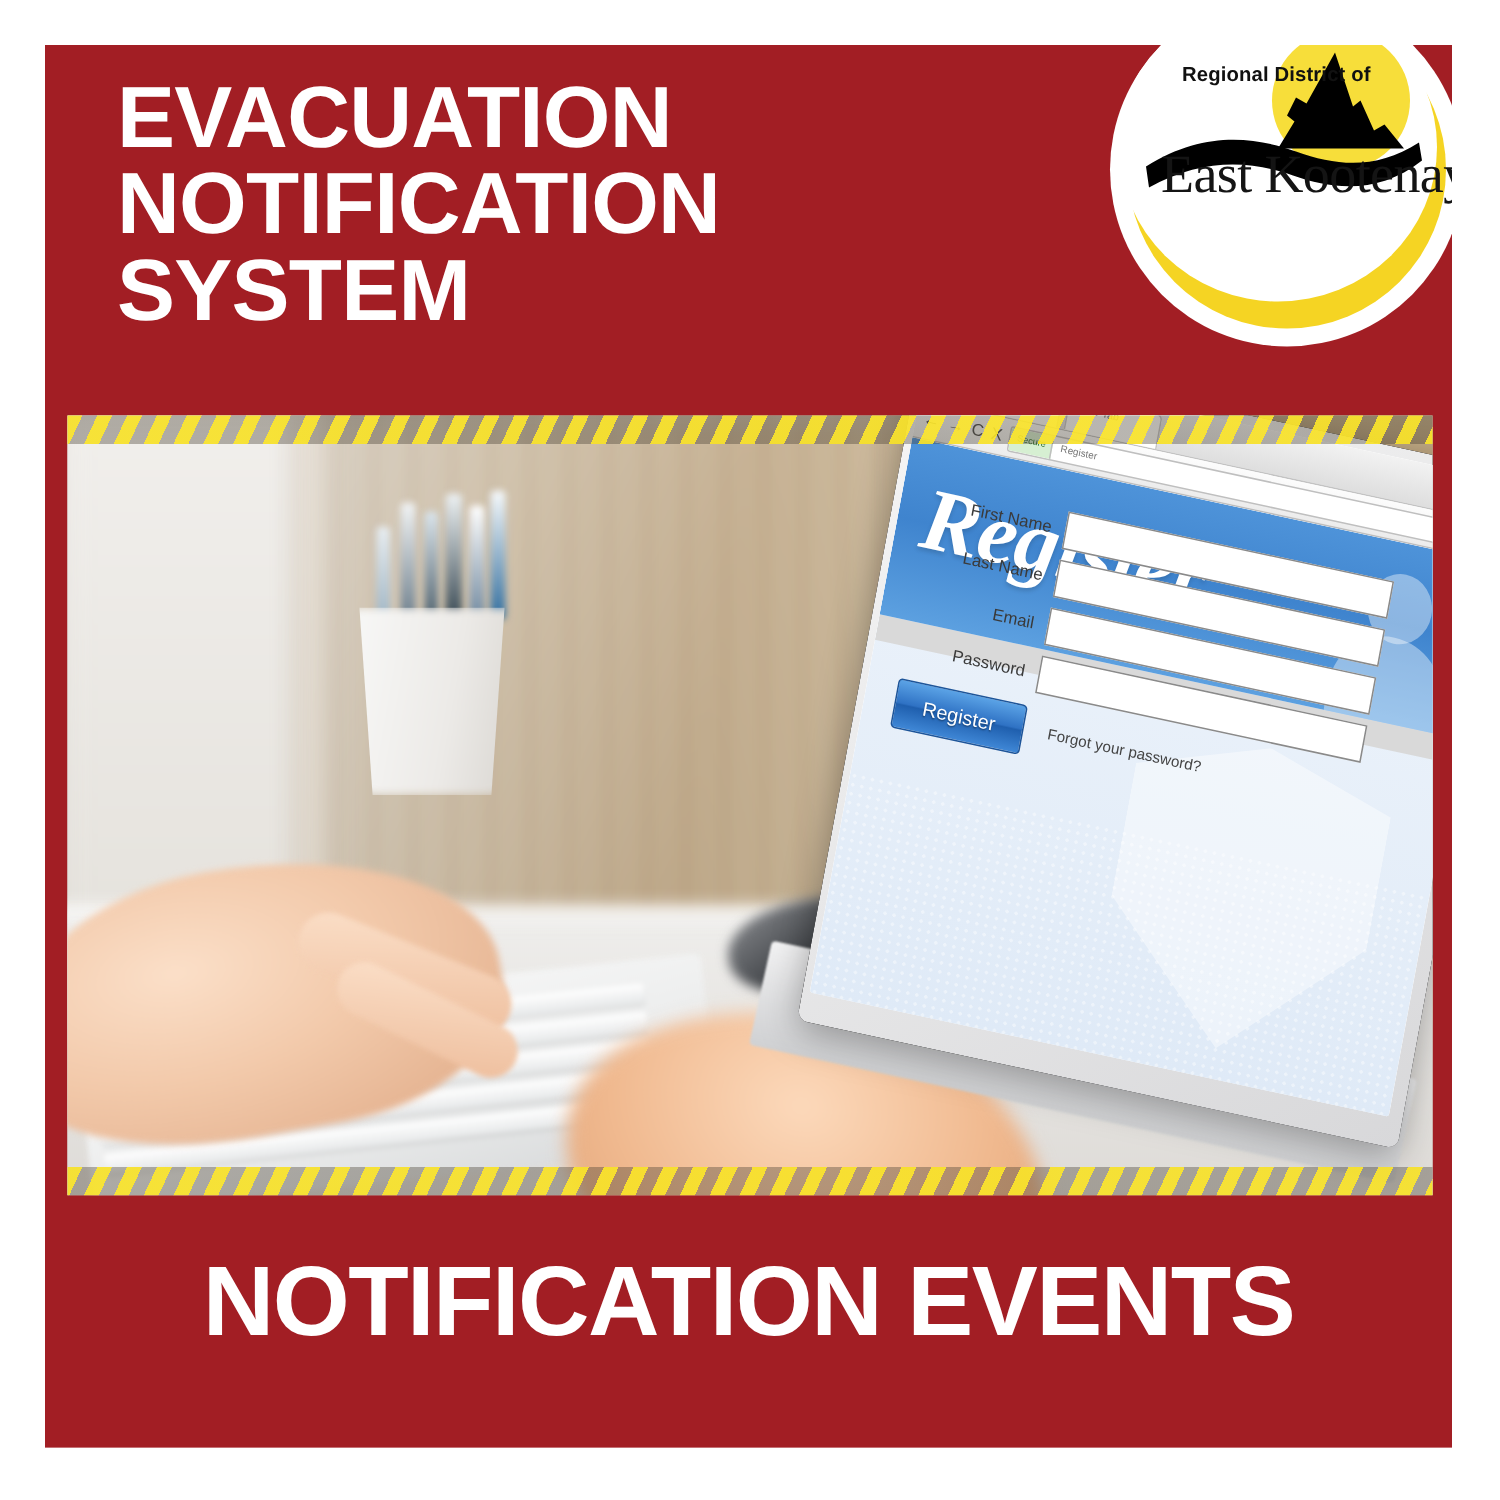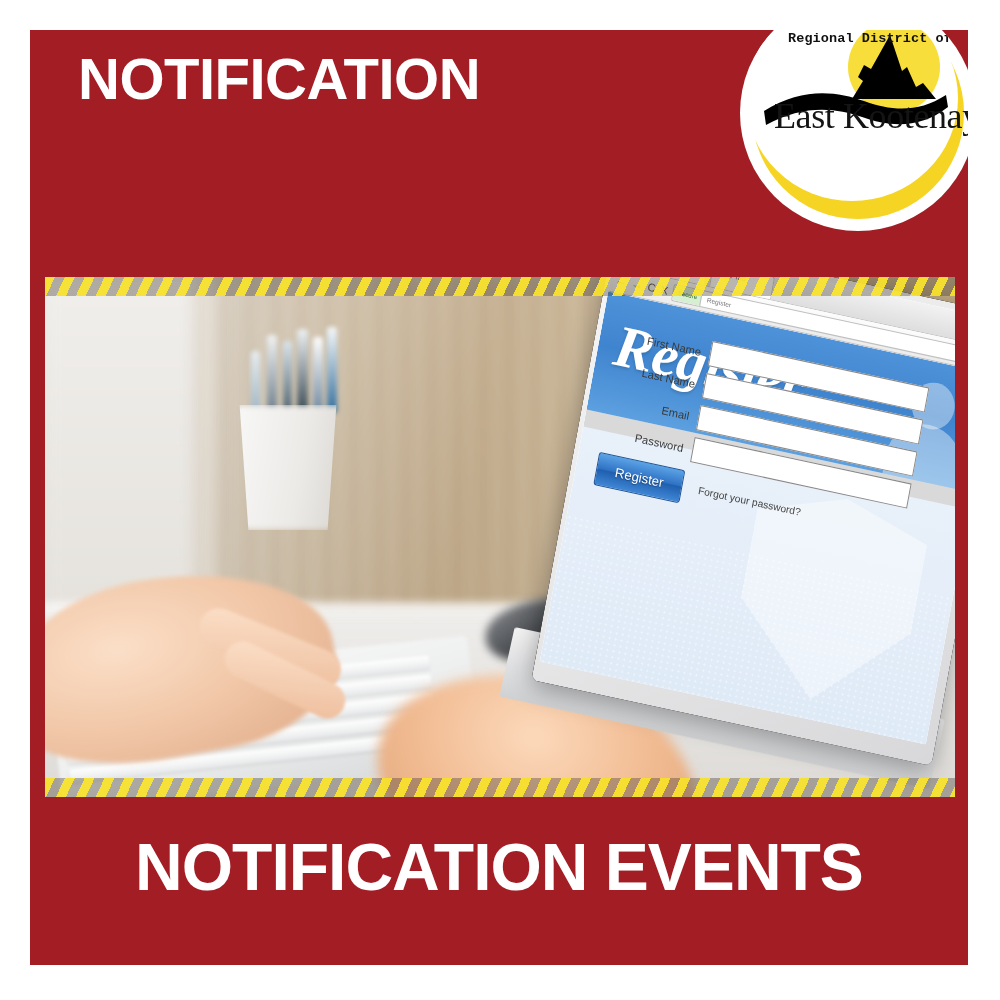--- a/index.html
+++ b/index.html
@@ -33,23 +33,23 @@
   .logo-inner{
     position:absolute;left:6px;top:0px;width:212px;height:206px;
     border-radius:50%;background:#ffffff;
   }
   .sun{
     position:absolute;left:108px;top:26px;width:92px;height:92px;
     border-radius:50%;background:#f7de3a;
   }
   .logo-art{position:absolute;left:0;top:0;width:236px;height:236px;}
   .logo-sub{
-    position:absolute;left:48px;top:36px;
+    position:absolute;left:48px;top:47px;
     font-size:13.5px;color:#111;font-weight:600;letter-spacing:0.1px;
-    font-family:Liberation Mono, monospace;white-space:nowrap;
+    font-family:Liberation Sans, sans-serif;white-space:nowrap;
   }
   .logo-main{
     position:absolute;left:34px;top:100px;
     font-size:36px;color:#141414;
     font-family:"Liberation Serif",serif;white-space:nowrap;letter-spacing:-0.4px;
   }
 
   
   .photo{
     position:absolute;left:15px;top:247px;width:910px;height:520px;
@@ -279,21 +279,23 @@
   }
 </style>
 </head>
 <body>
 
 <div class="poster">
 
   <div class="red-panel">
 
     <div class="headline">
+      <span class="ln">EVACUATION</span>
       <span class="ln">NOTIFICATION</span>
+      <span class="ln">SYSTEM</span>
     </div>
 
     <div class="logo-badge">
       <div class="logo-ring"></div>
       <div class="logo-inner"></div>
       <div class="sun"></div>
       <svg class="logo-art" viewBox="0 0 236 236">
         <path d="M150 40 L131 74 L124 70 L118 82 L123 86 L112 104 L196 104 L183 88 L176 92 L167 72 L162 76 Z" fill="#000"></path>
         <path d="M24 116 C62 92 96 96 124 106 C152 116 178 118 206 100 L208 112 C180 134 150 132 122 122 C94 112 62 110 26 130 Z" fill="#000"></path>
       </svg>

